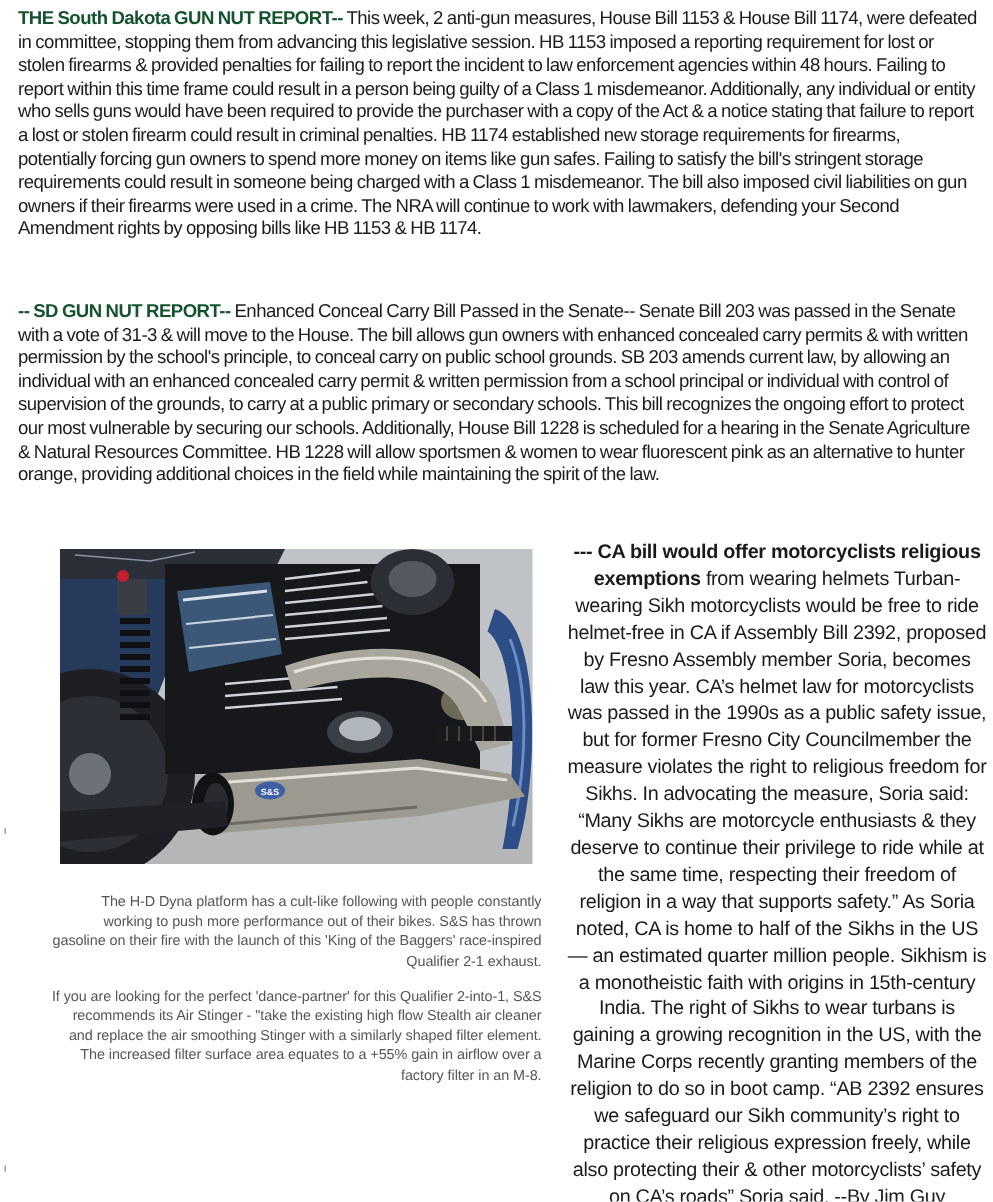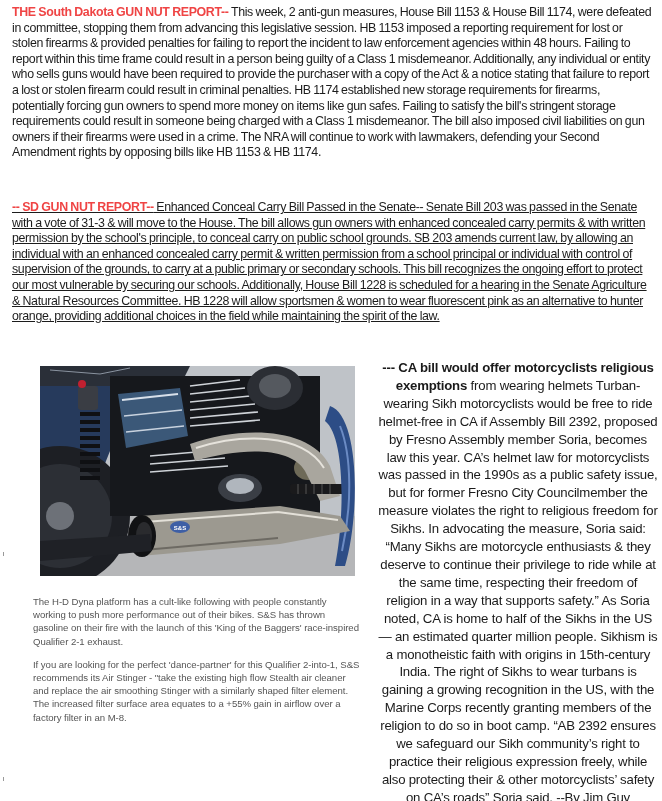--- a/index.html
+++ b/index.html
@@ -14,23 +14,23 @@
     .para {
       position: absolute;
       left: 12px;
       width: 642px;
       font-size: 12.4px;
       line-height: 15.6px;
       letter-spacing: -0.35px;
       word-spacing: -0.5px;
       color: #1c1c1c;
     }
-    .para b { font-weight: bold; color: #ef4444; }
+    .para b { font-weight: bold; color: #14532d; }
     #para1 { top: 5px; }
-    #para2 { top: 200px; text-decoration: underline; }
+    #para2 { top: 200px; }
 
     
     #photo {
       position: absolute;
       left: 40px; top: 366px;
       width: 315px; height: 210px;
       overflow: hidden;
       background: linear-gradient(180deg, #c9ccd0 0%, #b9bdc3 60%, #c8c9cb 100%);
     }
     #photo svg { display: block; }
@@ -41,21 +41,21 @@
       left: 33px; top: 595px;
       width: 328px;
       font-size: 9.6px;
       line-height: 13.2px;
       color: #555;
       letter-spacing: -0.05px;
     }
     #ss-news .ss-title {
       font-weight: bold; color: #333; font-size: 9.8px; margin-bottom: 10px;
     }
-    #ss-news p { margin-bottom: 10px; }
+    #ss-news p { margin-bottom: 10px; text-align: right; }
 
     .edge-mark {
       position: absolute; left: 3px; width: 1px; height: 4px; background: #999;
     }
 
     
     #ca-article {
       position: absolute;
       left: 378px; top: 359px;
       width: 280px;

